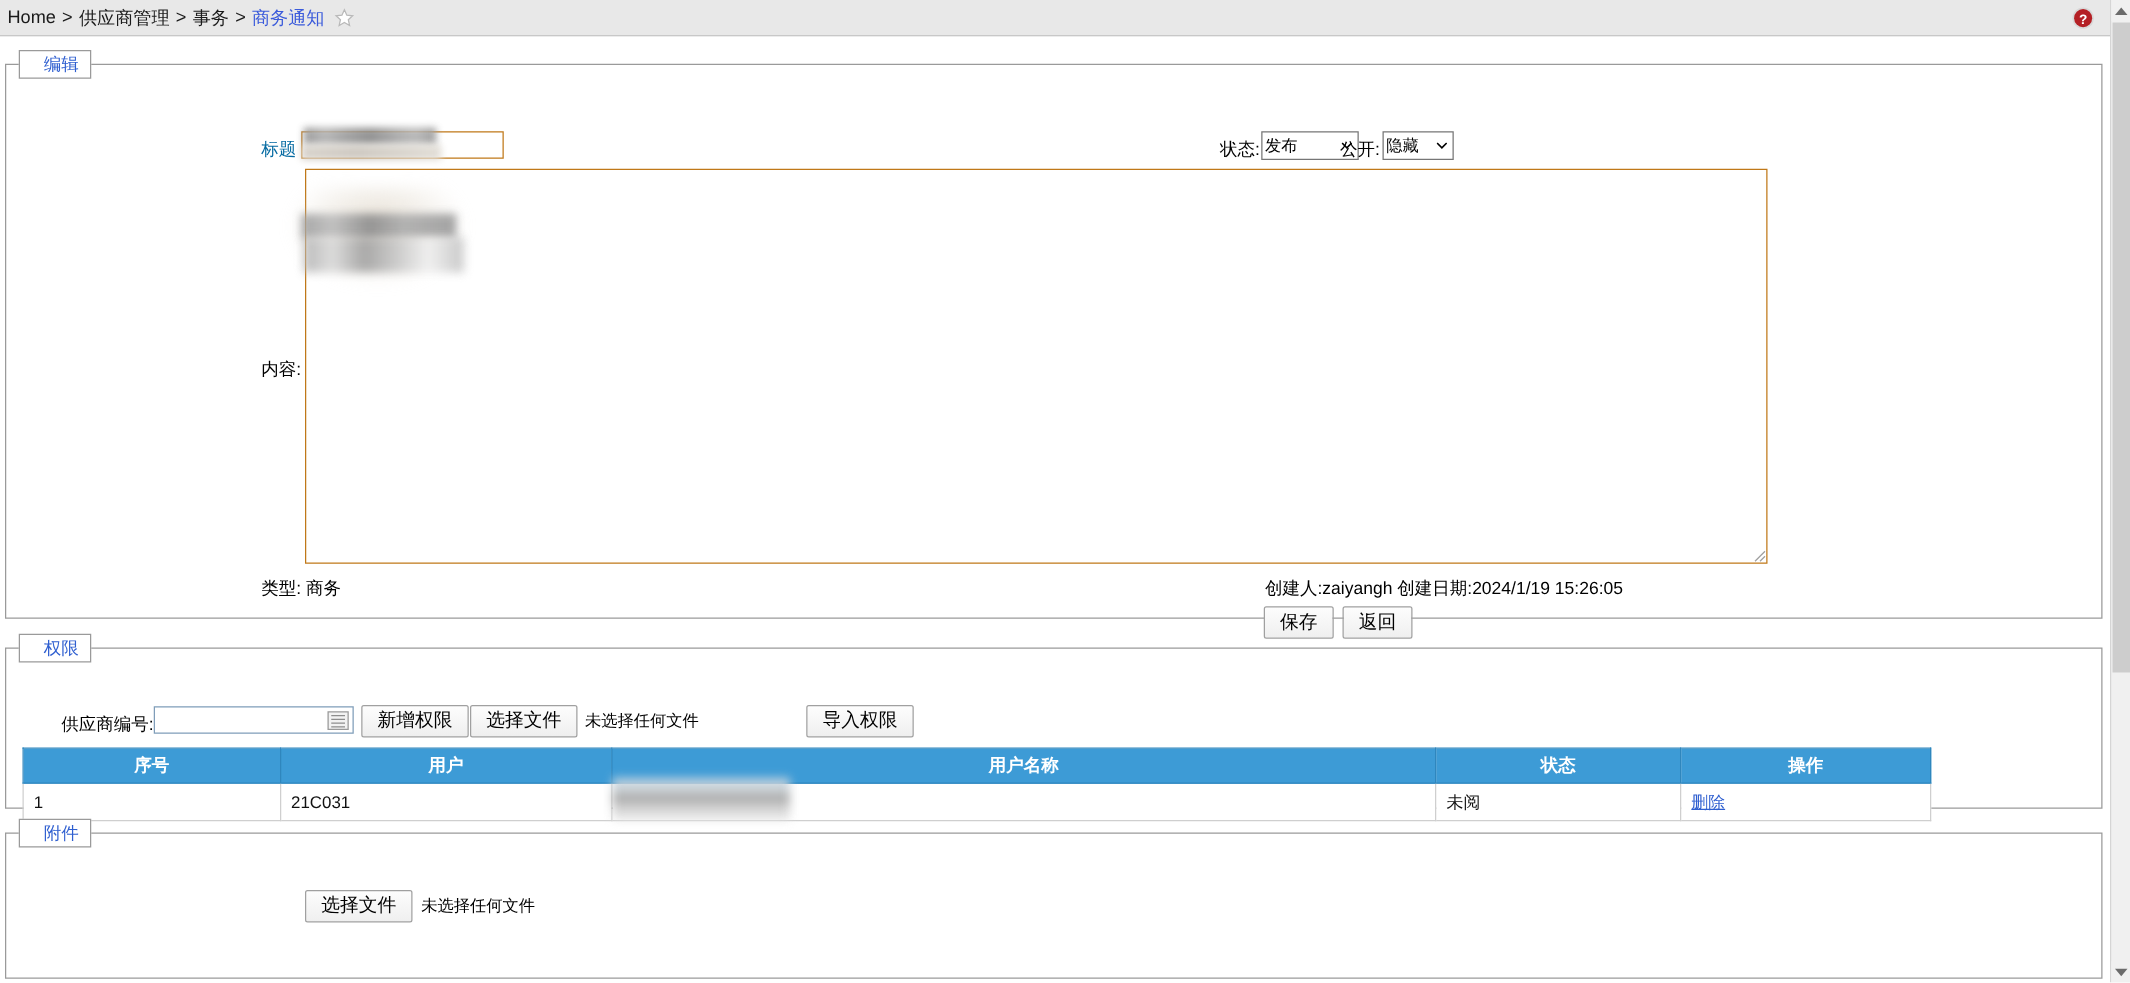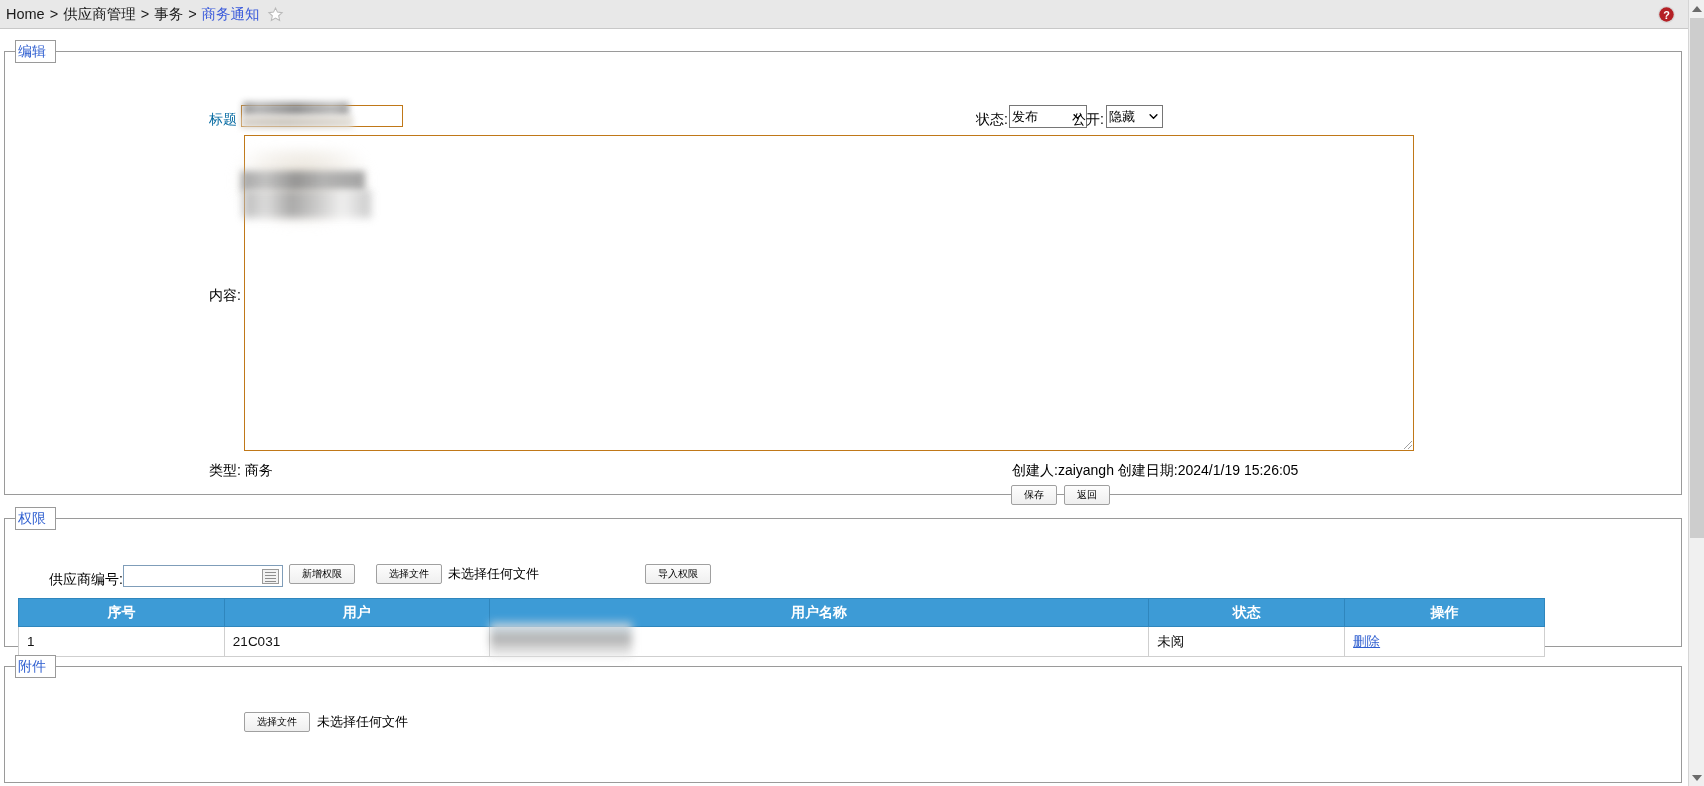--- a/index.html
+++ b/index.html
@@ -58,21 +58,21 @@
   
   fieldset.panel {
     position: absolute;
     margin: 0;
     border: 1px solid #9a9a9a;
     padding: 0;
     background: #fff;
   }
   fieldset.panel > legend {
     margin-left: 10px;
-    padding: 3px 9px 4px 2px;
+    padding: 3px 9px 4px 19px;
     border: 1px solid #9a9a9a;
     background: #fff;
     color: #2f5fd0;
     font-size: 14px;
     line-height: 1;
   }
   #panel-edit   { left: 4px;  top: 40px;  width: 1678px; height: 455px; }
   #panel-perm   { left: 4px;  top: 507px; width: 1678px; height: 140px; }
   #panel-attach { left: 4px;  top: 655px; width: 1678px; height: 128px; }
   .lbl-title {
@@ -161,21 +161,21 @@
     position: absolute; left: 1396px; top: 375px;
     width: 12px; height: 12px; pointer-events: none;
   }
 
   .lbl-type { position: absolute; left: 204px; top: 399px; font-size: 14px; }
   .creator-info { position: absolute; left: 1007px; top: 399px; font-size: 14px; white-space: nowrap; }
 
   .btn-row { position: absolute; left: 1006px; top: 422px; display: flex; gap: 7px; }
   button.winbtn {
     font-family: "Liberation Sans", sans-serif;
-    font-size: 10px;
+    font-size: 15px;
     color: #000;
     background: linear-gradient(#fdfdfd,#efefef);
     border: 1px solid #a0a0a0;
     border-radius: 2px;
     padding: 3px 12px;
     cursor: default;
     line-height: 1.2;
   }
 
   

